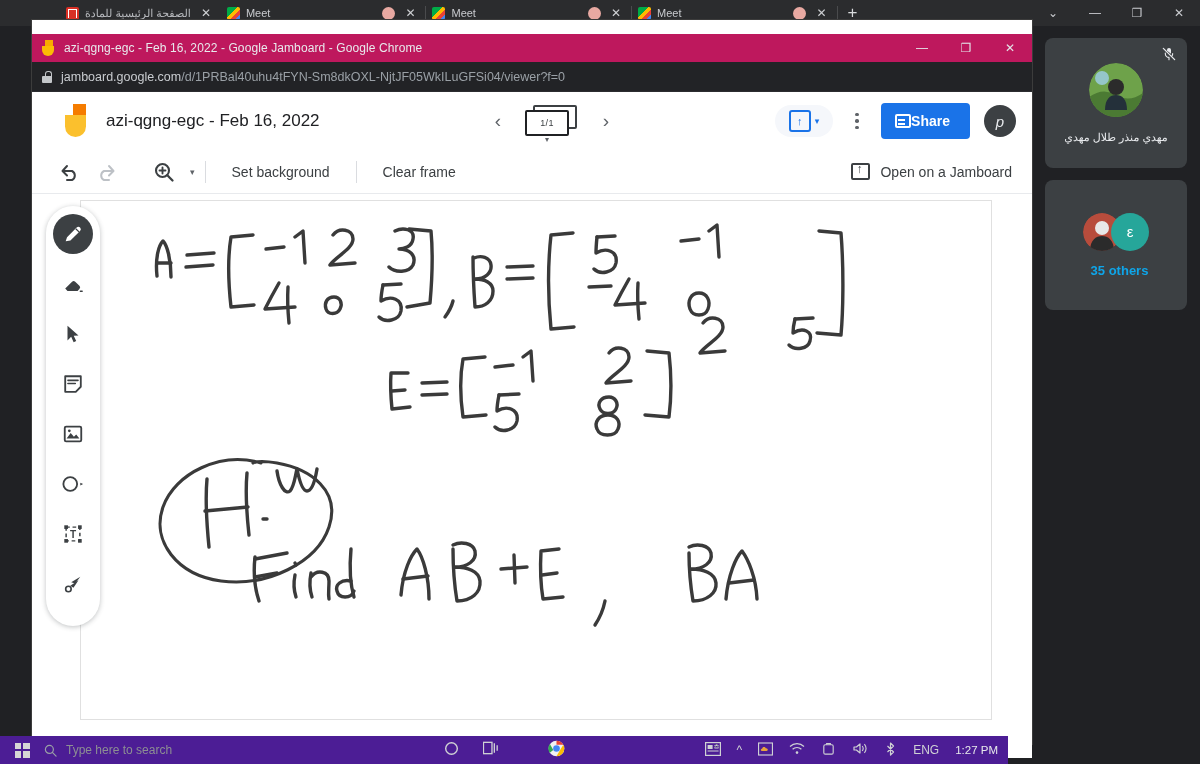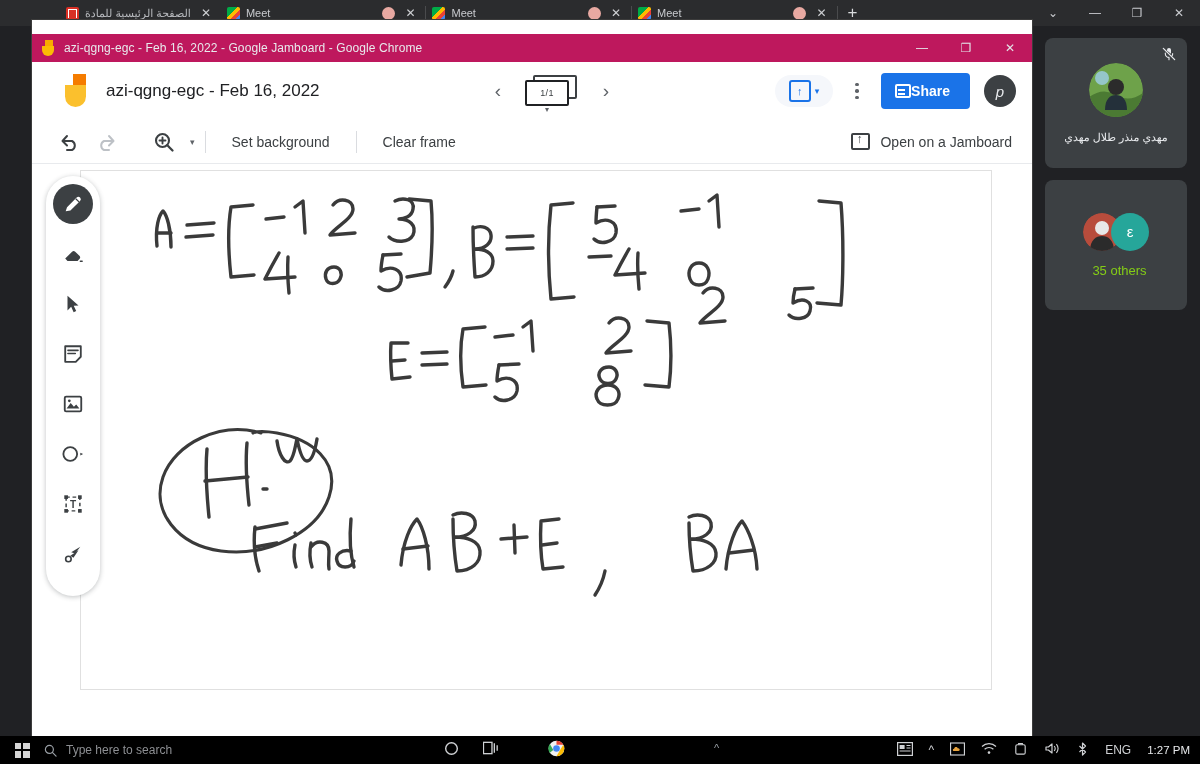--- a/index.html
+++ b/index.html
@@ -162,36 +162,36 @@
   .tile {
     width:142px; height:130px; margin:12px auto 0; background:#3c4043; border-radius:8px;
     position:relative; display:flex; flex-direction:column; align-items:center; justify-content:center;
   }
   .tile-av { width:54px; height:54px; border-radius:50%; overflow:hidden; }
   .tile-name { font-size:11px; color:#e8eaed; margin-top:14px; direction:rtl; white-space:nowrap; }
   .mic-off { position:absolute; right:10px; top:8px; width:16px; height:16px; }
   .others-av { display:flex; align-items:center; justify-content:center; }
   .oa { width:38px; height:38px; border-radius:50%; }
   .oa2 { margin-left:-10px; background:#26a69a; color:#fff; display:flex; align-items:center; justify-content:center; font-size:15px; }
-  .others-lbl { font-size:13px; color:#84cc16; font-weight:400; margin-top:12px;margin-left:7px; }
+  .others-lbl { font-size:13px; color:#0ea5e9; font-weight:700; margin-top:12px;margin-left:7px; }
 
   .meet-bottom { position:absolute; right:0; bottom:28px; width:168px; height:86px; }
   .mb-icons { position:absolute; left:18px; top:22px; display:flex; gap:22px; align-items:center; }
   .mb-ico { position:relative; color:#e8eaed; }
   .badge {
     position:absolute; top:-11px; left:9px; min-width:19px; height:19px; border-radius:10px;
     background:#5f6368; color:#fff; font-size:10px; display:flex; align-items:center; justify-content:center; padding:0 4px;
   }
   .hand-panel {
     position:absolute; right:0; bottom:6px; width:68px; height:78px;
     background:#2d2e30; border-radius:10px 0 0 10px; display:flex; align-items:center; justify-content:center;
   }
 
   
-  .taskbar { position:absolute; left:0; bottom:0; width:1200px; height:28px; background:#000000; display:flex; align-items:center; }
+  .taskbar { position:absolute; left:0; bottom:0; width:1008px; height:28px; background:#4c1d95; display:flex; align-items:center; }
   .tb-start { width:44px; display:flex; align-items:center; justify-content:center; }
   .win-logo { width:15px; height:15px; display:grid; grid-template-columns:1fr 1fr; grid-template-rows:1fr 1fr; gap:1.6px; }
   .win-logo i { background:#d6d6d6; display:block; }
   .tb-search { display:flex; align-items:center; gap:9px; width:390px; }
   .tb-search-txt { font-size:12px; color:#8d8f93; }
   .tb-apps { display:flex; align-items:center; gap:24px; margin-left:10px; color:#cfd1d4; }
   .tb-tray { position:absolute; right:0; display:flex; align-items:center; gap:16px; padding-right:10px; color:#cfd1d4; font-size:12px; }
   .tb-time { font-size:11.5px; color:#e6e8ea; }
 </style>
 </head>
@@ -300,20 +300,26 @@
     <div class="chrome-titlebar">
       <span class="chrome-ico"><span class="jam-dot"></span></span>
       <span class="chrome-title">azi-qgng-egc - Feb 16, 2022 - Google Jamboard - Google Chrome</span>
       <div class="win-buttons">
         <span>—</span>
         <span>❐</span>
         <span>✕</span>
       </div>
     </div>
 
+    <div class="chrome-omnibar">
+      <span class="lock-ico"></span>
+      <span class="url">
+        <span>jamboard.google.com</span><span class="dim">/d/1PRBal40uhu4tFYN-Sm8dkOXL-NjtJF05WkILuGFSi04/viewer?f=0</span>
+      </span>
+    </div>
 
     <div class="chrome-content">
 
       <div class="jam-header">
         <span class="jam-logo"></span>
         <span class="jam-name">azi-qgng-egc - Feb 16, 2022</span>
 
         <div class="jam-nav">
           <span class="nav-arrow">‹</span>
           <span class="frame-count">

